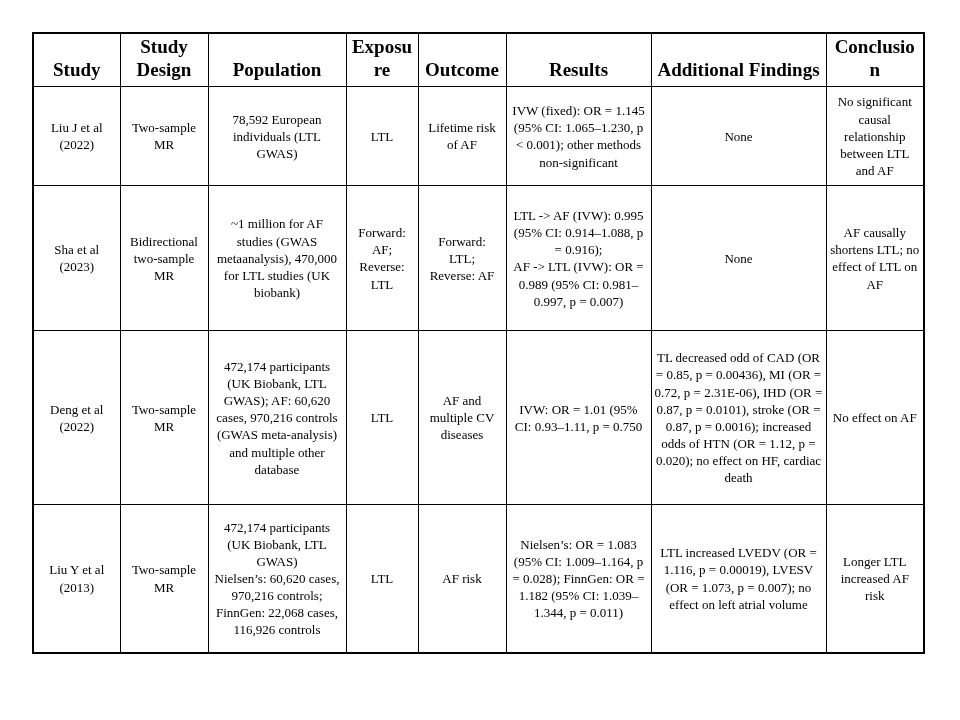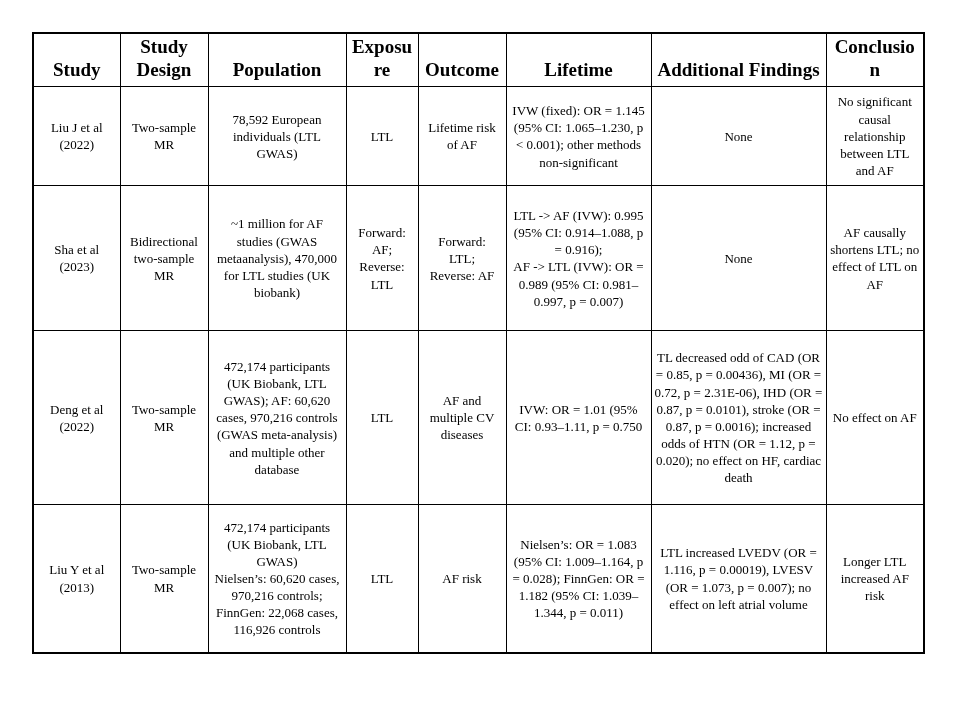--- a/index.html
+++ b/index.html
@@ -75,21 +75,21 @@
         <col style="width:175px">
         <col style="width:98px">
       </colgroup>
       <tbody>
         <tr class="hdr">
           <th>Study</th>
           <th>Study Design</th>
           <th>Population</th>
           <th>Exposure</th>
           <th>Outcome</th>
-          <th>Lifetime</th>
+          <th>Results</th>
           <th>Additional Findings</th>
           <th>Conclusion</th>
         </tr>
 
         <tr class="row-0">
           <td class="study-name">Liu J et al
 (2022)</td>
           <td>Two-sample MR</td>
           <td>78,592 European individuals (LTL GWAS)</td>
           <td>LTL</td>

